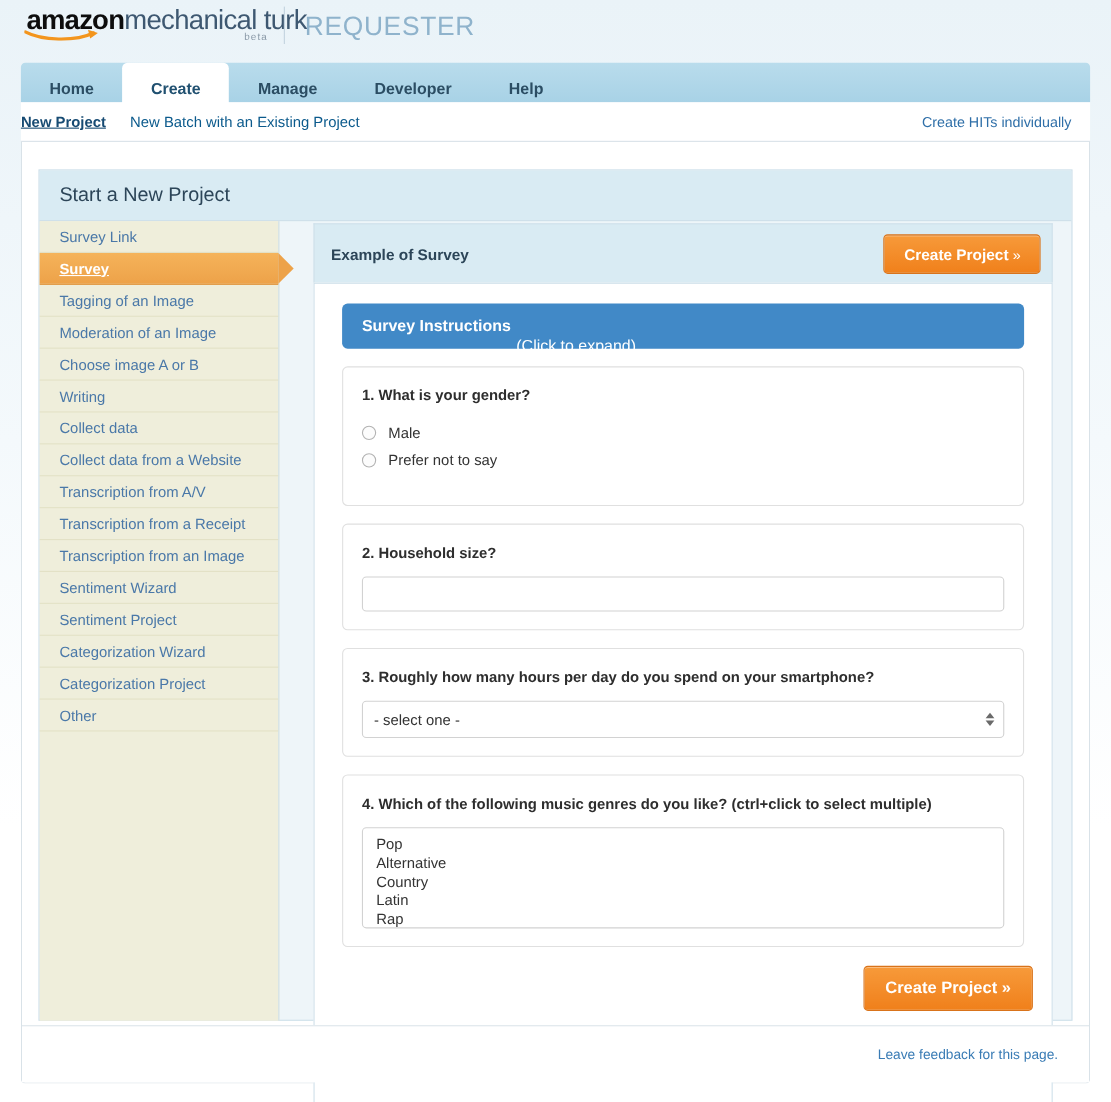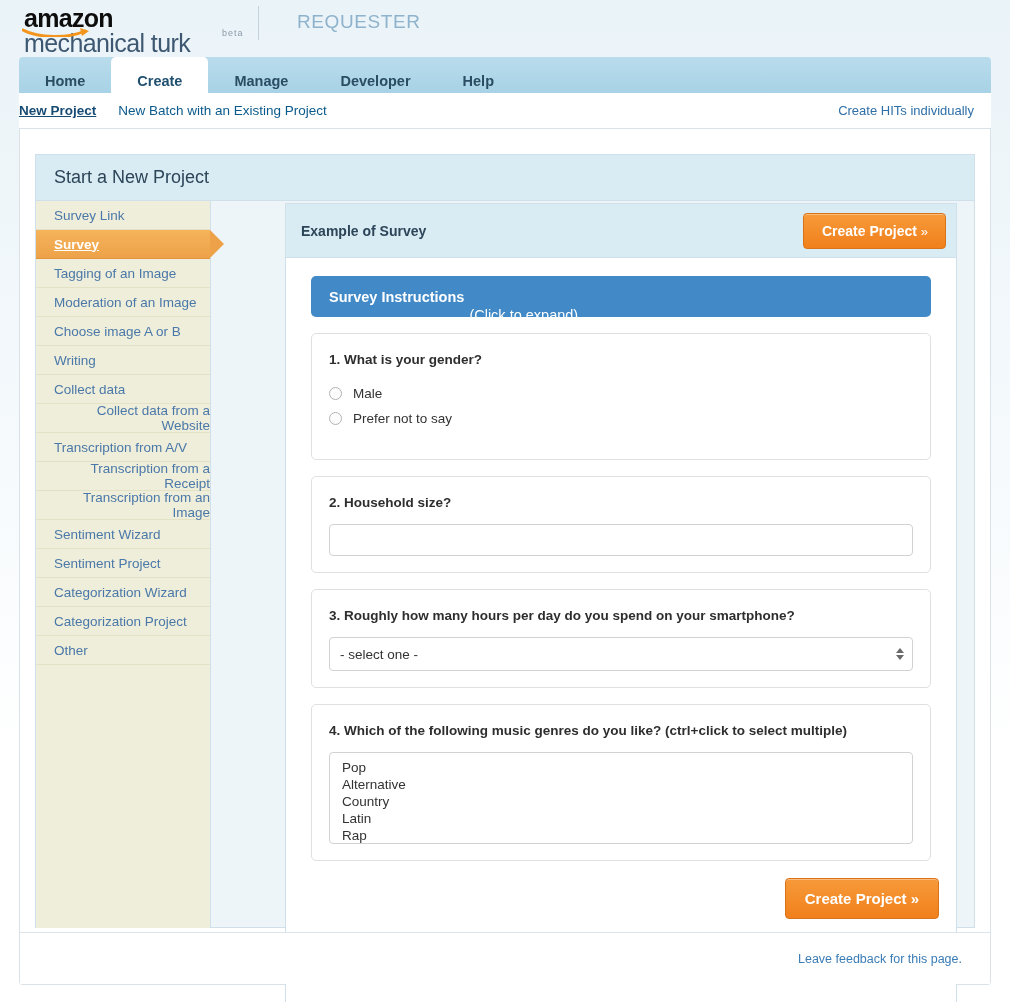--- a/index.html
+++ b/index.html
@@ -18,21 +18,21 @@
   }
 
   
   .masthead {
     position: absolute; left: 0; top: 0;
     width: 1010px; height: 56px;
   }
   .logo {
     position: absolute; left: 24px; top: 6px;
     height: 40px;
-    display: flex; align-items: flex-start; flex-direction: column;
+    display: flex; align-items: flex-start;
   }
   .logo-amazon {
     font-size: 25px; font-weight: bold;
     color: #0d0d0d; letter-spacing: -0.7px;
     line-height: 1;
   }
   .logo-mt {
     font-size: 25px; font-weight: normal;
     color: #3e5871; letter-spacing: -0.6px;
     line-height: 1;
@@ -46,23 +46,22 @@
     position: absolute; left: 222px; top: 28px;
     font-size: 9px; color: #8b9aa8; letter-spacing: 1px;
   }
   .logo-divider {
     position: absolute; left: 258px; top: 6px;
     width: 1px; height: 34px;
     background: #c3d3de;
   }
   .requester {
     position: absolute; left: 277px; top: 11px;
-    font-size: 19px; color: #8fb3cc;
+    font-size: 24px; color: #8fb3cc;
     letter-spacing: 0.6px;
-    margin-left: 20px;
   }
 
   
   .tabstrip {
     position: absolute; left: 19px; top: 57px;
     width: 972px; height: 36px;
     background: linear-gradient(to bottom, #b9dcec 0%, #a8d2e6 100%);
     border-radius: 4px 4px 0 0;
     display: flex;
   }
@@ -126,24 +125,23 @@
   }
 
   .panel-body {
     position: relative;
     height: 727px;
   }
 
   
   .sidebar {
     position: absolute; left: 0; top: 0;
-    width: 175px; height: 727px;
+    width: 218px; height: 727px;
     background: #efeedb;
     border-right: 1px solid #cfe0ea;
-    text-align: right;
   }
   .side-item {
     height: 29px;
     display: flex; align-items: center;
     padding-left: 18px;
     font-size: 13.5px; color: #4a78a8;
     border-bottom: 1px solid #e3e1c6;
     cursor: pointer;
     position: relative;
   }

